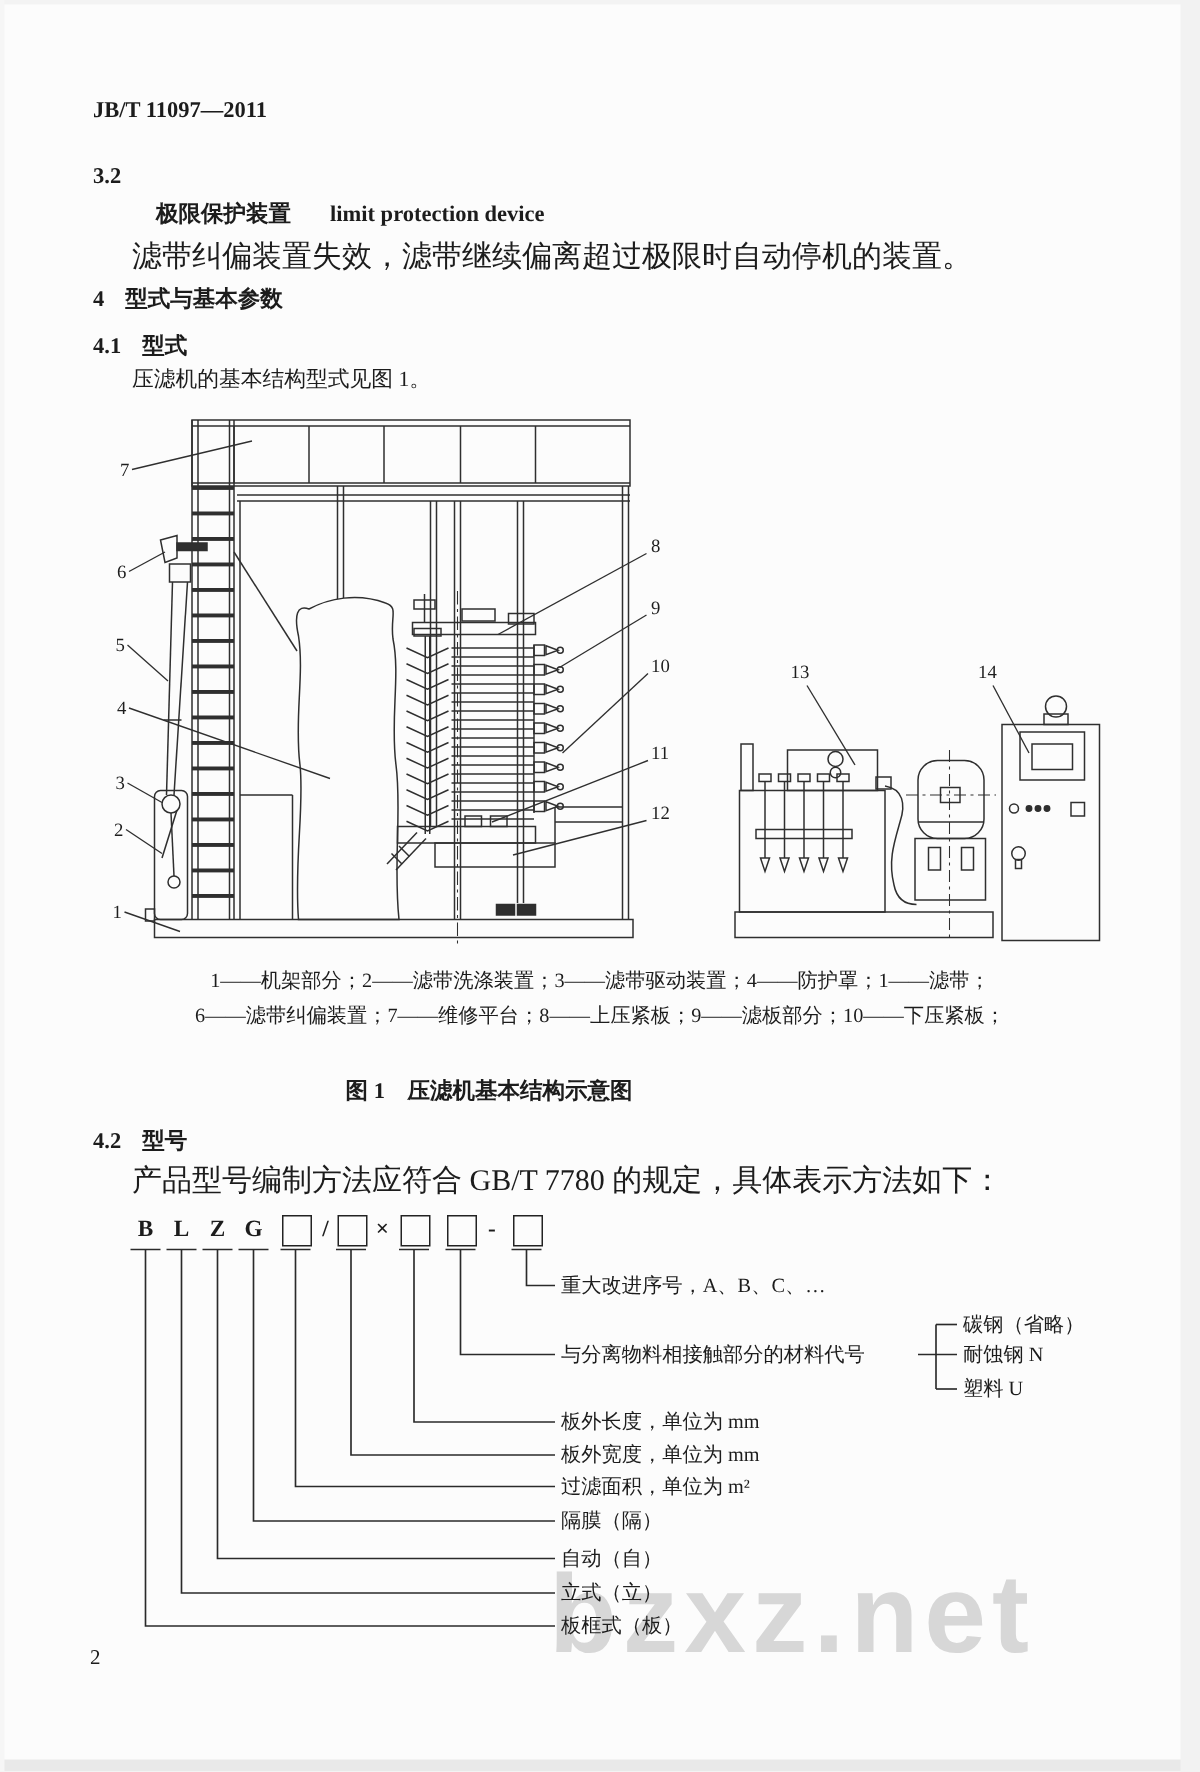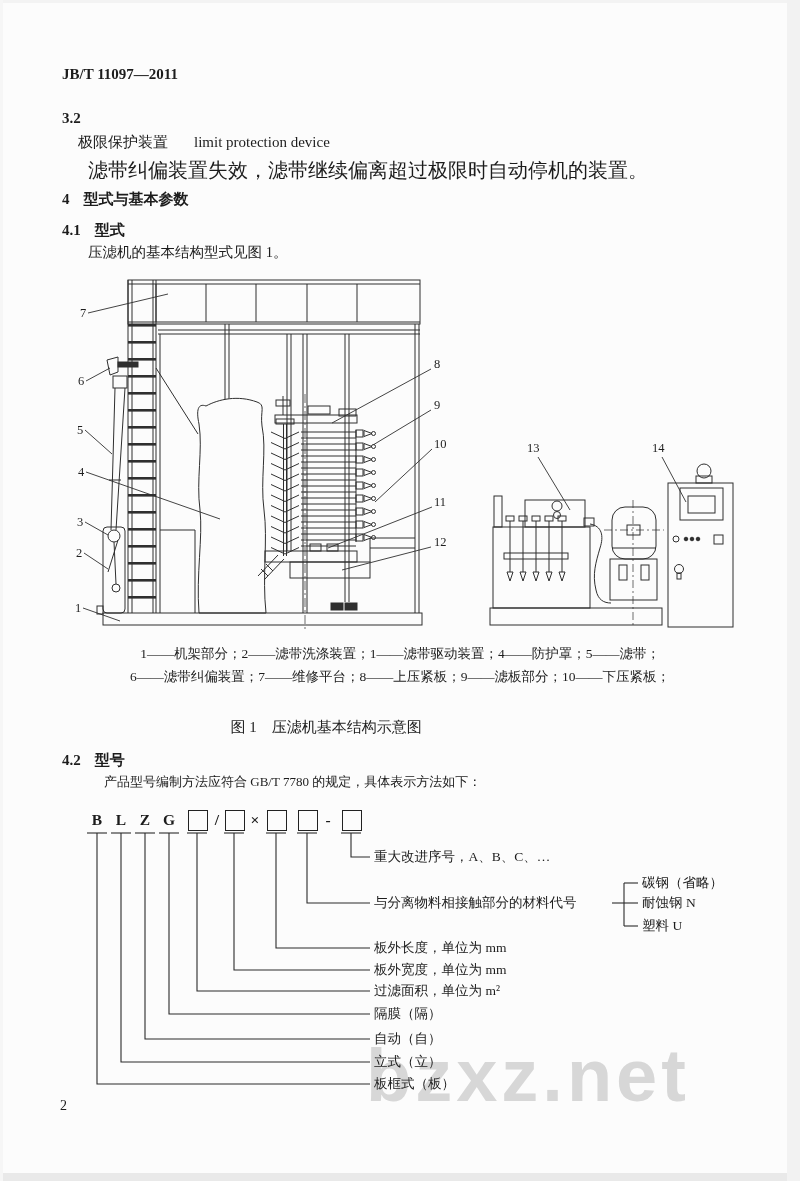--- a/index.html
+++ b/index.html
@@ -7,32 +7,32 @@
        background:#fcfcfc;color:#1c1c1c;
        font-family:"Liberation Serif","DejaVu Serif",serif;}
   .abs{position:absolute;}
   .edge{position:absolute;background:#efefef;}
   .shade-top{left:0;top:0;width:800px;height:3px;background:#f3f3f3;}
   .shade-bottom{left:0;top:1173px;width:800px;height:8px;background:#e9e9e9;}
   .shade-right{left:787px;top:0;width:13px;height:1181px;background:#f2f2f2;}
   .shade-left{left:0;top:0;width:3px;height:1181px;background:#f6f6f6;}
   .hdr{left:62px;top:66px;font-size:15px;font-weight:bold;}
   .snum{left:62px;top:110px;font-size:15px;font-weight:bold;}
-  .termline{left:78px;top:133px;font-size:15px;font-weight:normal;}
+  .termline{left:104px;top:133px;font-size:15px;font-weight:bold;}
   .termline .en{margin-left:26px;}
   .bodyline{left:88px;top:157px;font-size:20px;}
   .h4{left:62px;top:190px;font-size:15px;font-weight:bold;}
   .h41{left:62px;top:221px;font-size:15px;font-weight:bold;}
   .b41{left:88px;top:243px;font-size:14.5px;}
   .hnum{display:inline-block;margin-right:14px;}
   .figwrap{left:70px;top:272px;width:720px;height:370px;}
   .legend{left:60px;top:643px;width:680px;text-align:center;font-size:13.5px;line-height:22.5px;}
-  .caption{left:0;top:718px;width:652px;text-align:center;font-size:15px;font-weight:normal;}
+  .caption{left:0;top:718px;width:652px;text-align:center;font-size:15px;font-weight:bold;}
   .h42{left:62px;top:751px;font-size:15px;font-weight:bold;}
-  .b42{left:88px;top:773px;font-size:13px;margin-left:16px;}
+  .b42{left:88px;top:773px;font-size:20px;}
   .modelwrap{left:0;top:795px;width:800px;height:312px;z-index:2;}
   .modelwrap svg{position:absolute;left:0;top:0;}
   .codechar{position:absolute;top:13px;width:28px;height:24px;line-height:24px;
             text-align:center;font-size:15.5px;font-weight:600;}
   .codebox{position:absolute;top:15px;width:18px;height:19px;border:1.6px solid #222;background:transparent;}
   .branch{position:absolute;height:18px;line-height:18px;font-size:13.5px;white-space:nowrap;}
   .mat{position:absolute;left:642px;height:18px;line-height:18px;font-size:13.5px;white-space:nowrap;}
   .pagenum{left:60px;top:1098px;font-size:14px;}
   .watermark{left:366px;top:1033px;font-size:74px;font-weight:bold;
              font-family:"Liberation Sans","DejaVu Sans",sans-serif;
@@ -338,21 +338,21 @@
     <text x="364" y="176">10</text>
     <text x="364" y="234">11</text>
     <text x="364" y="274">12</text>
     <text x="457" y="180">13</text>
     <text x="582" y="180">14</text>
   </g>
 </svg>
 </div>
 
 <div class="abs legend">
-  <div>1——机架部分；2——滤带洗涤装置；1——滤带驱动装置；4——防护罩；5——滤带；</div>
+  <div>1——机架部分；2——滤带洗涤装置；3——滤带驱动装置；4——防护罩；1——滤带；</div>
   <div>6——滤带纠偏装置；7——维修平台；8——上压紧板；9——滤板部分；10——下压紧板；</div>
 </div>
 <div class="abs caption">图 1　压滤机基本结构示意图</div>
 
 <div class="abs h42">
   <span class="hnum">4.2</span><span>型号</span>
 </div>
 <div class="abs b42">产品型号编制方法应符合 GB/T 7780 的规定，具体表示方法如下：</div>
 
 <div class="abs modelwrap">

